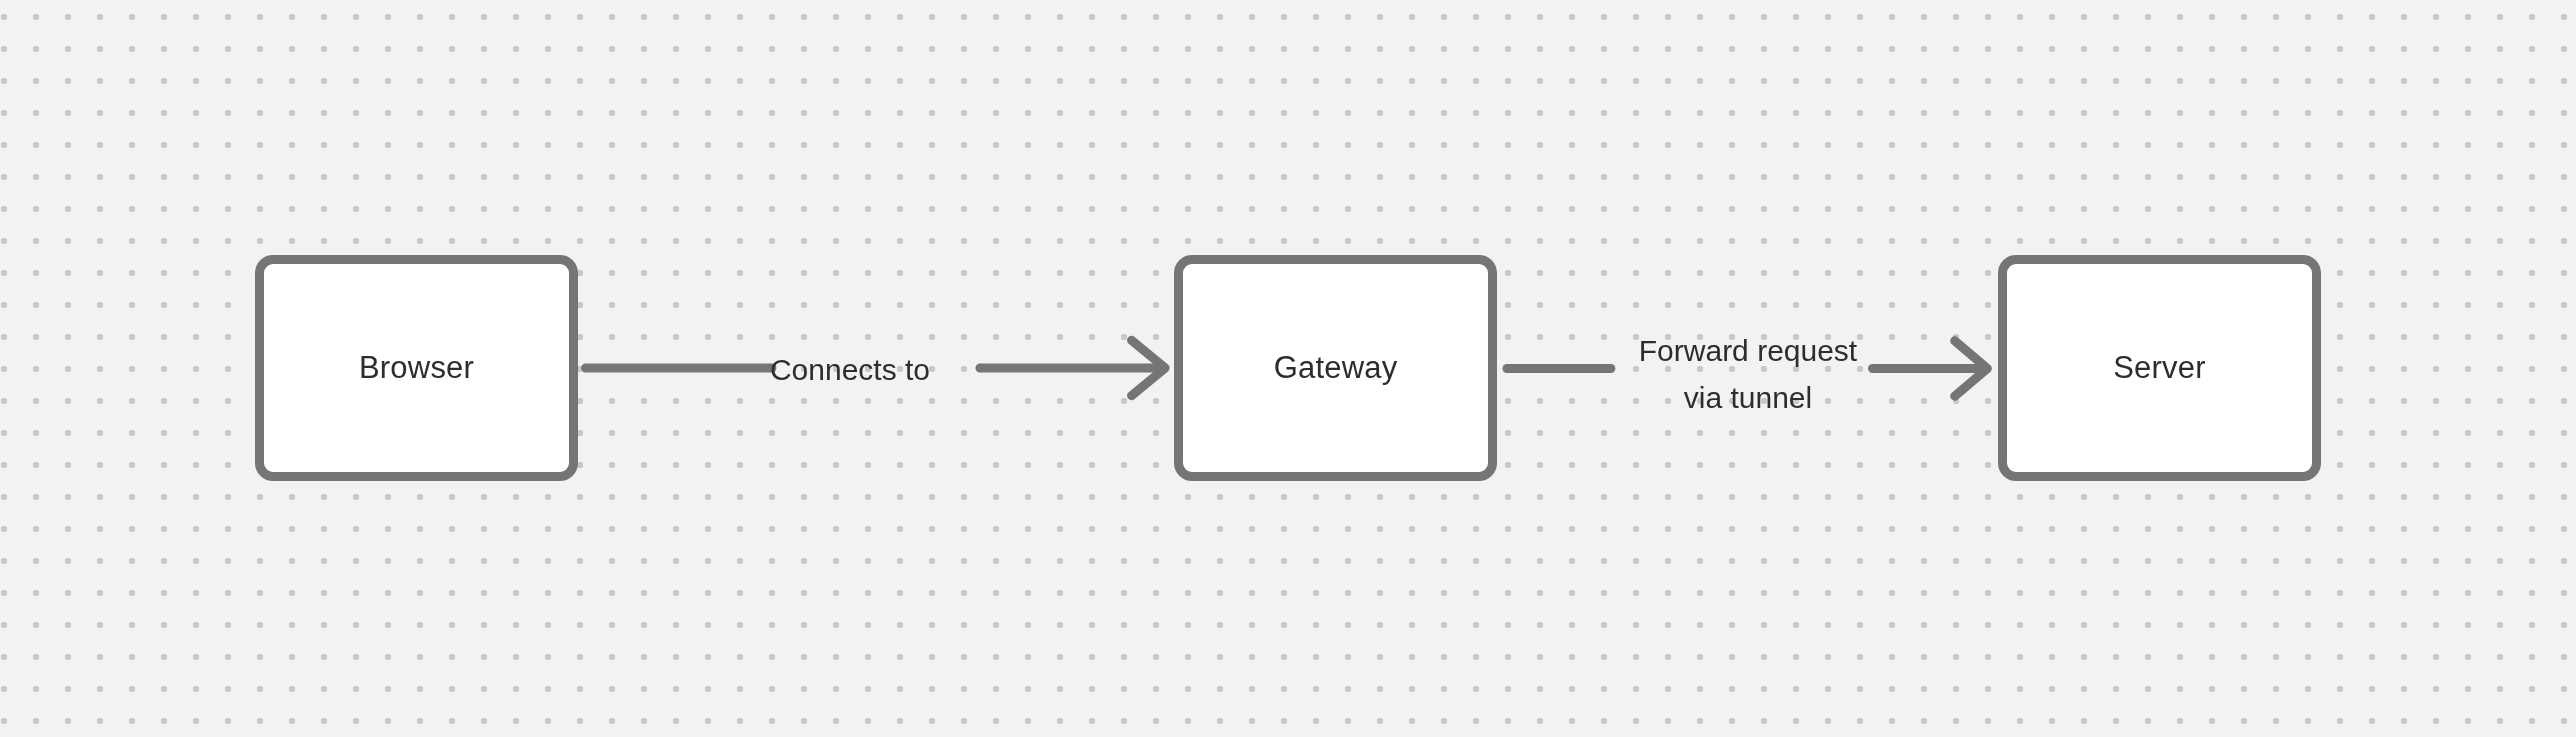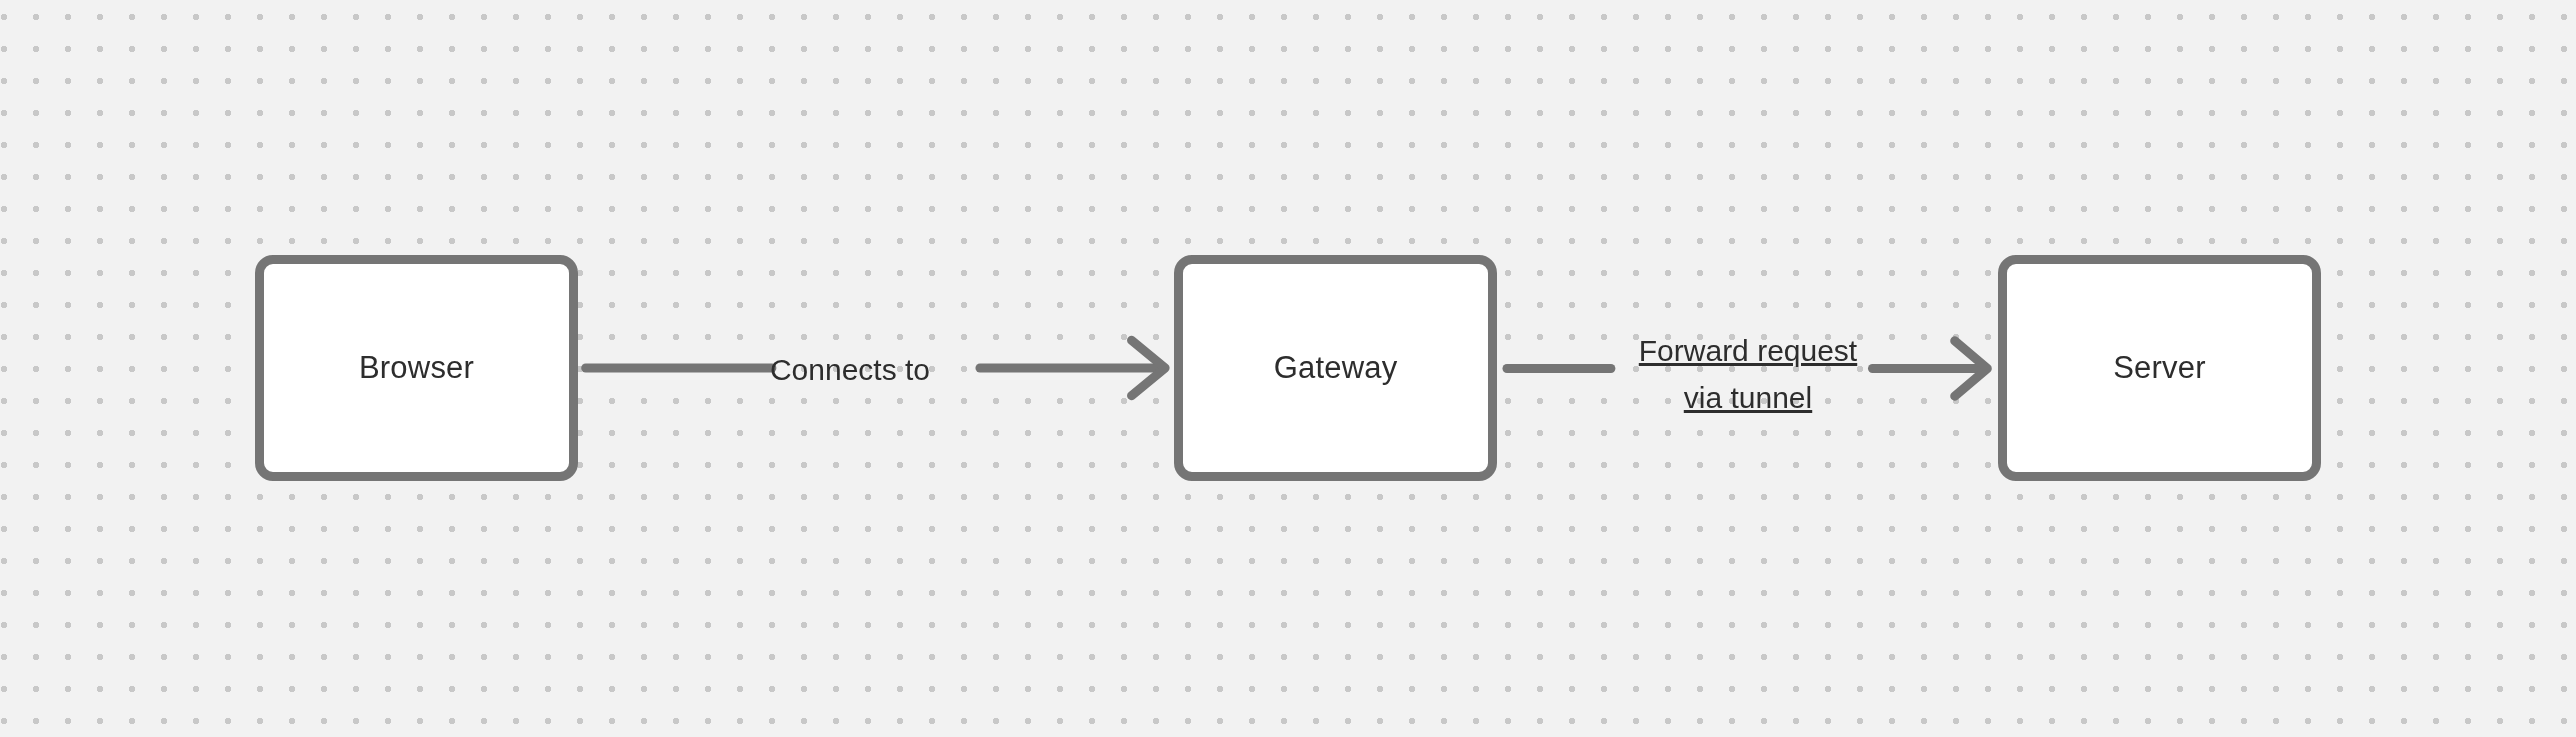--- a/index.html
+++ b/index.html
@@ -51,21 +51,21 @@
     position: absolute;
     transform: translate(-50%, -50%);
     font-size: 30px;
     font-weight: 500;
     color: #2d2d2d;
     text-align: center;
     line-height: 47px;
     white-space: nowrap;
   }
   #edge-label-1 { left: 850px;  top: 369px; }
-  #edge-label-2 { left: 1748px; top: 374px; text-decoration: underline; }
+  #edge-label-2 { left: 1748px; top: 374px; }
 </style>
 </head>
 <body>
 
 <div class="canvas">
 
   <svg class="connector-layer" viewBox="0 0 2600 744">
     <g>
       <line x1="591" y1="371.5" x2="779" y2="371.5" stroke="#757575"></line>
       <line x1="989" y1="371.5" x2="1166" y2="371.5" stroke="#757575"></line>

